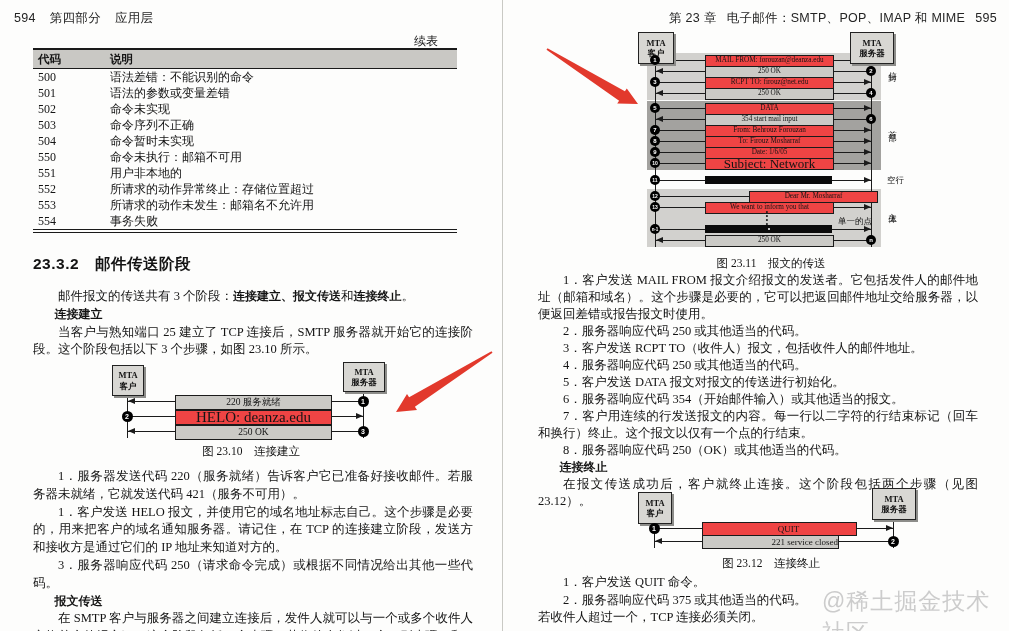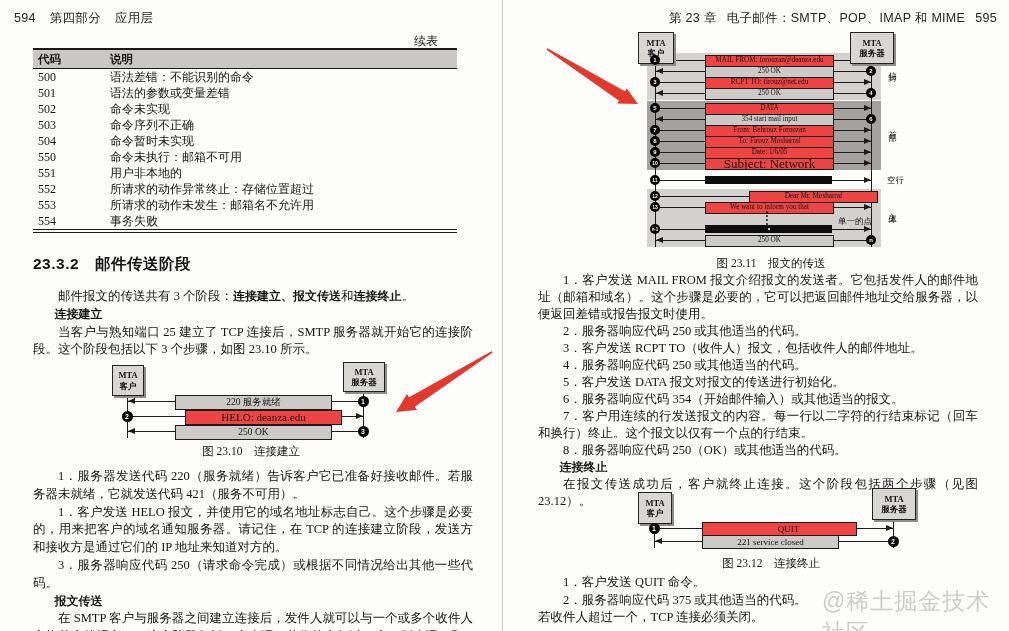--- a/index.html
+++ b/index.html
@@ -153,21 +153,21 @@
       <div class="mtabox" style="left: 243px; top: 4px; width: 40px; height: 28px;">
         <div>MTA</div>
         <div>服务器</div>
       </div>
       <div class="msgline" style="left: 27px; top: 42.5px; width: 236px;"></div>
       <div class="ah" style="left: 28px; top: 39.5px; border-right: 7px solid rgb(27, 27, 27); border-top: 3.5px solid transparent; border-bottom: 3.5px solid transparent;"></div>
       <div class="msg shaded" style="left: 75px; top: 36.5px; width: 155px; height: 13px; line-height: 13px; font-size: 9.5px; background: rgb(203, 202, 198);">220 服务就绪</div>
       <div class="badge" style="left: 257.5px; top: 37.5px; width: 11px; height: 11px; font-size: 7px;">1</div>
       <div class="msgline" style="left: 27px; top: 57.5px; width: 236px;"></div>
       <div class="ah" style="left: 256px; top: 54.5px; border-left: 7px solid rgb(27, 27, 27); border-top: 3.5px solid transparent; border-bottom: 3.5px solid transparent;"></div>
-      <div class="msg white" style="left: 85px; top: 51.5px; width: 155px; height: 13px; line-height: 13px; font-size: 11px; text-align: center;">HELO: deanza.edu</div>
+      <div class="msg white" style="left: 75px; top: 51.5px; width: 155px; height: 13px; line-height: 13px; font-size: 15px; text-align: center;">HELO: deanza.edu</div>
       <div class="badge" style="left: 21.5px; top: 52.5px; width: 11px; height: 11px; font-size: 7px;">2</div>
       <div class="msgline" style="left: 27px; top: 72.5px; width: 236px;"></div>
       <div class="ah" style="left: 28px; top: 69.5px; border-right: 7px solid rgb(27, 27, 27); border-top: 3.5px solid transparent; border-bottom: 3.5px solid transparent;"></div>
       <div class="msg shaded" style="left: 75px; top: 66.5px; width: 155px; height: 13px; line-height: 13px; font-size: 9.5px; background: rgb(203, 202, 198);">250 OK</div>
       <div class="badge" style="left: 257.5px; top: 67.5px; width: 11px; height: 11px; font-size: 7px;">3</div>
       <div class="figcap" style="top: 86px;">图 23.10　连接建立</div>
     </div>
 
   <div class="textblock" style="top:468px;">
     <div id="left-steps">
@@ -298,21 +298,21 @@
       <div class="mtabox" style="left: 252px; top: 2px; width: 42px; height: 30px;">
         <div>MTA</div>
         <div>服务器</div>
       </div>
       <div class="msgline" style="left: 34px; top: 41.5px; width: 239px;"></div>
       <div class="ah" style="left: 266px; top: 38.5px; border-left: 7px solid rgb(27, 27, 27); border-top: 3.5px solid transparent; border-bottom: 3.5px solid transparent;"></div>
       <div class="msg white" style="left: 82px; top: 36px; width: 135px; height: 12px; line-height: 12px; font-size: 9px; padding-left: 18px;">QUIT</div>
       <div class="badge" style="left: 28.5px; top: 36.5px; width: 11px; height: 11px; font-size: 7px;">1</div>
       <div class="msgline" style="left: 34px; top: 54.5px; width: 239px;"></div>
       <div class="ah" style="left: 35px; top: 51.5px; border-right: 7px solid rgb(27, 27, 27); border-top: 3.5px solid transparent; border-bottom: 3.5px solid transparent;"></div>
-      <div class="msg shaded" style="left: 82px; top: 49px; width: 135px; height: 12px; line-height: 12px; font-size: 9px; background: rgb(203, 202, 198);">221 service closed</div>
+      <div class="msg shaded" style="left: 82px; top: 49px; width: 135px; height: 12px; line-height: 12px; font-size: 9px; background: rgb(203, 202, 198); text-align: right;">221 service closed</div>
       <div class="badge" style="left: 267.5px; top: 49.5px; width: 11px; height: 11px; font-size: 7px;">2</div>
       <div class="figcap" style="top: 70px;">图 23.12　连接终止</div>
     </div>
 
   <div class="textblock" id="right-text2" style="top:574px;line-height:17.5px;">
     <div id="end-steps">
         <p class="para">1．客户发送 QUIT 命令。</p>
         <p class="para">2．服务器响应代码 375 或其他适当的代码。</p>
       </div>
     <p class="para" style="text-indent:0;">若收件人超过一个，TCP 连接必须关闭。</p>

